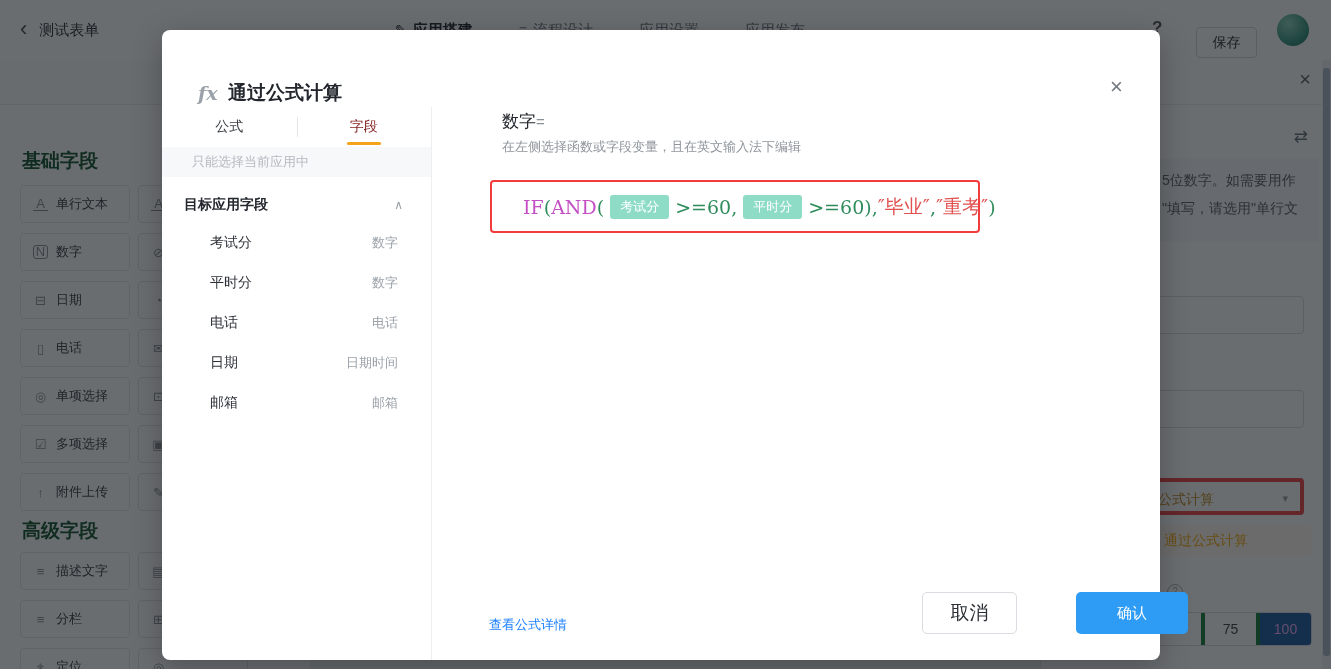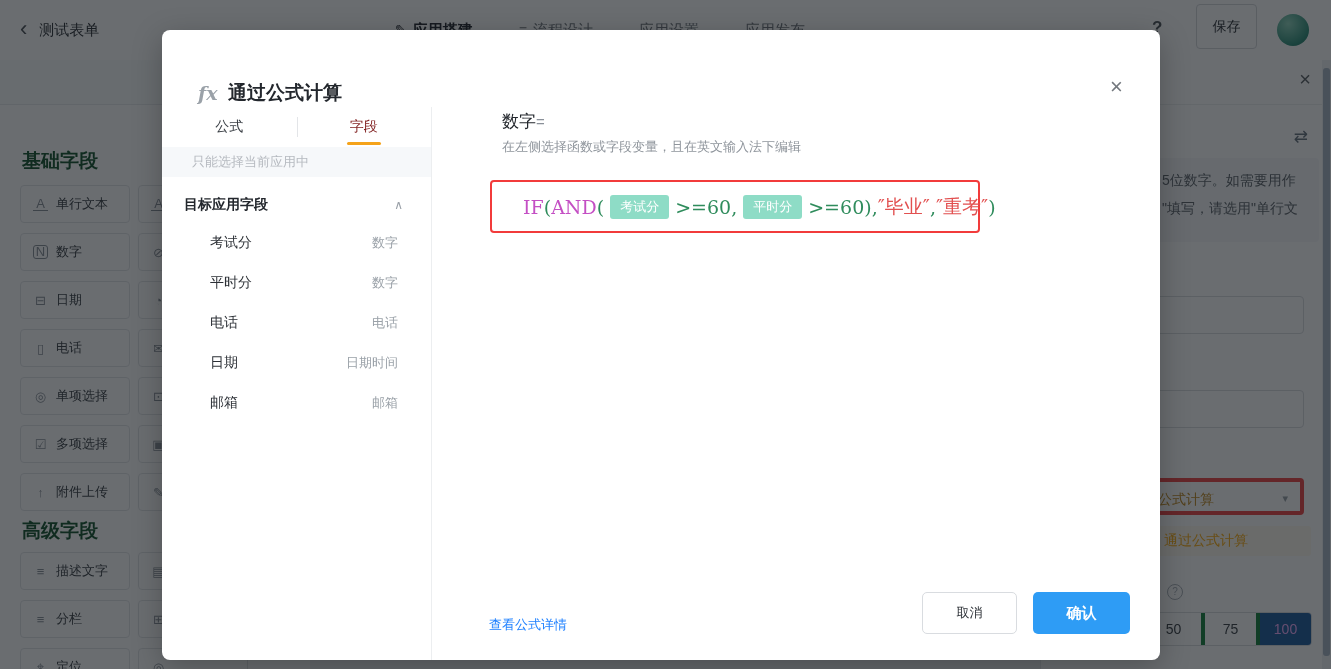--- a/index.html
+++ b/index.html
@@ -10,21 +10,21 @@
   .app { position:absolute; inset:0; }
   .topbar { position:absolute; left:0; top:0; width:1331px; height:60px; background:#fff; }
   .back-wrap { position:absolute; left:20px; top:0; height:60px; display:flex; align-items:center; gap:12px; }
   .back-chevron { font-size:22px; color:#4a4f55; line-height:1; margin-top:-2px; }
   .back-label { font-size:15px; color:#2c3036; }
   .top-tabs { position:absolute; left:395px; top:0; height:60px; display:flex; align-items:center; gap:46px; }
   .top-tab { display:flex; align-items:center; gap:6px; font-size:15px; color:#70757c; white-space:nowrap; }
   .top-tab.active { color:#23272d; font-weight:bold; }
   .top-tab .ticon { font-size:14px; }
   .help-q { position:absolute; left:1152px; top:18px; font-size:17px; font-weight:bold; color:#4c5157; }
-  .save-btn { position:absolute; left:1196px; top:4px; width:61px; height:45px; background:#fff; border:1px solid #d4d7db; border-radius:4px; font-size:14px; color:#2c3036; display:flex; align-items:center; justify-content:center; }
+  .save-btn { position:absolute; left:1196px; top:27px; width:61px; height:31px; background:#fff; border:1px solid #d4d7db; border-radius:4px; font-size:14px; color:#2c3036; display:flex; align-items:center; justify-content:center; }
   .avatar { position:absolute; left:1277px; top:14px; width:32px; height:32px; border-radius:50%; background:radial-gradient(circle at 35% 30%, #8fd4bd, #2f8f7a 70%, #23705f); }
 
   .toolbar { position:absolute; left:0; top:60px; width:1331px; height:45px; background:#fafbfc; border-bottom:1px solid #e7e9ec; }
 
   .palette { position:absolute; left:0; top:105px; width:310px; height:564px; background:#fff; }
   .pal-title { position:absolute; left:22px; font-size:19px; font-weight:bold; color:#14532d; }
   .pal-btn { position:absolute; width:110px; height:38px; background:#fff; border:1px solid #e3e5e8; border-radius:4px; display:flex; align-items:center; padding-left:12px; gap:8px; }
   .pal-btn .picon { font-size:13px; color:#8a9099; width:15px; text-align:center; }
   .pal-btn .plabel { font-size:13px; color:#3a3f45; white-space:nowrap; }
   .icon-underA { border-bottom:1.5px solid #8a9099; line-height:1; }
@@ -79,22 +79,22 @@
   .m-result { position:absolute; left:340px; top:80px; font-size:17px; color:#23272d; }
   .m-result .eq { color:#8a9099; font-size:15px; }
   .m-hint { position:absolute; left:340px; top:108px; font-size:13px; color:#8f959c; }
   .formula-box { position:absolute; left:328px; top:150px; width:490px; height:53px; border:2px solid #f23b3b; border-radius:4px; display:flex; align-items:center; padding:0 31px; font-family:"DejaVu Serif",serif; font-size:19px; white-space:nowrap; }
   .seg-kw { color:#c44fc4; }
   .seg-op { color:#2f8c5c; }
   .seg-str { color:#e25050; }
   .seg-field { background:#8edcc6; color:#ffffff; font-family:"Liberation Sans",sans-serif; font-size:13px; padding:3px 10px; border-radius:3px; margin:0 6px; }
 
   .detail-link { position:absolute; left:327px; top:586px; font-size:13px; color:#1e80ff; }
-  .btn-cancel { position:absolute; left:760px; top:562px; width:95px; height:42px; background:#fff; border:1px solid #d9dce0; border-radius:5px; font-size:13px; color:#2c3036; display:flex; align-items:center; justify-content:center; }
-  .btn-confirm { position:absolute; left:871px; top:562px; width:97px; height:42px; background:#2e9cf5; border-radius:5px; font-size:15px; font-weight:bold; color:#fff; display:flex; align-items:center; justify-content:center; }
+  .btn-cancel { position:absolute; left:760px; top:562px; width:95px; height:42px; background:#fff; border:1px solid #d9dce0; border-radius:5px; font-size:19px; color:#2c3036; display:flex; align-items:center; justify-content:center; }
+  .btn-confirm { position:absolute; left:914px; top:562px; width:112px; height:42px; background:#2e9cf5; border-radius:5px; font-size:15px; font-weight:normal; color:#fff; display:flex; align-items:center; justify-content:center; }
 </style>
 </head>
 <body>
 
 <div class="app">
 
   <div class="topbar">
     <div class="back-wrap">
       <span class="back-chevron">‹</span>
       <span class="back-label">测试表单</span>

